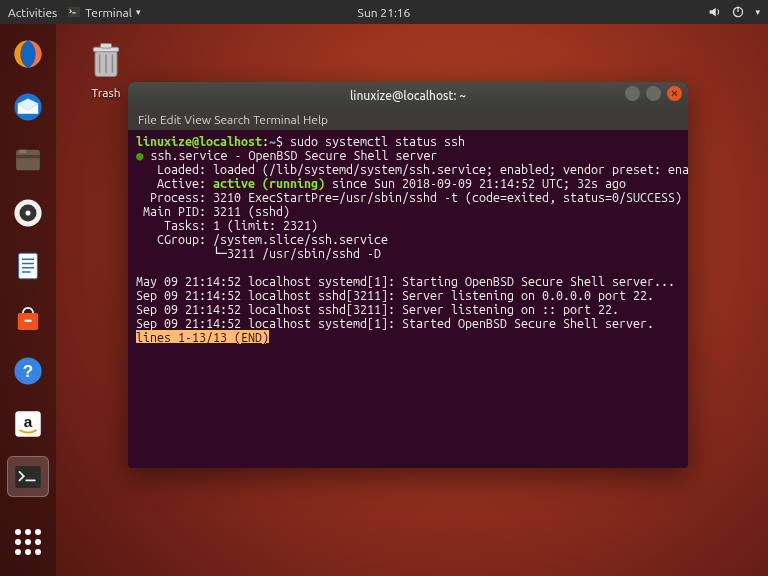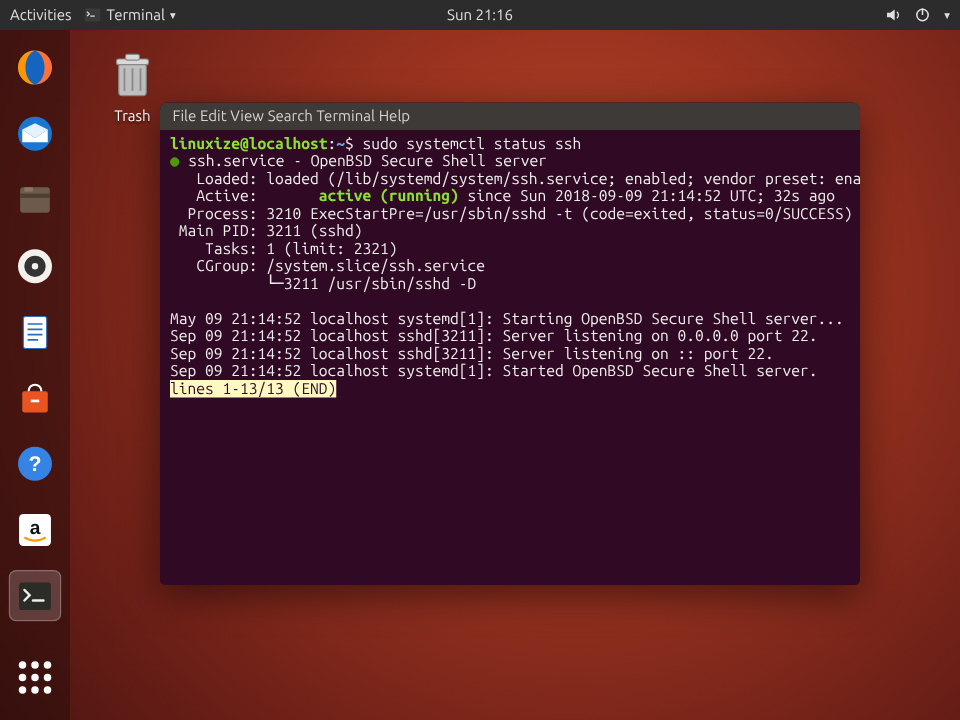--- a/index.html
+++ b/index.html
@@ -68,22 +68,22 @@
   }
   .term-body {
     padding: 4px 8px 8px 8px; font-family: "Ubuntu Mono","DejaVu Sans Mono",monospace;
     font-size: 12.5px; line-height: 14px; color: #eeeeec; white-space: pre;
     letter-spacing: 0;
   }
   .pr-user { color: #8ae234; font-weight: bold; text-align: center; }
   .pr-path { color: #729fcf; font-weight: bold; }
   .pr-white { color: #eeeeec; }
   .dot-green { color: #4e9a06; }
-  .active-green { color: #8ae234; font-weight: bold; margin-left: 42px; }
-  .end-inv { background: #fef9c3; color: #300a24; }
+  .active-green { color: #8ae234; font-weight: bold; }
+  .end-inv { background: #fdba74; color: #300a24; text-decoration: underline; }
 </style>
 </head>
 <body>
 
 <div class="topbar">
   <div class="left">
     <span>Activities</span>
     <span class="appmenu">
       <svg viewBox="0 0 16 16">
           <rect x="1" y="2" width="14" height="12" rx="1" fill="#3a3a38"></rect>
@@ -190,20 +190,28 @@
       <span></span>
       <span></span>
       <span></span>
       <span></span>
       <span></span>
       <span></span>
   </div>
 </div>
 
 <div class="window">
+  <div class="titlebar">
+    <span>linuxize@localhost: ~</span>
+    <div class="win-ctrl">
+      <div class="btn-min"></div>
+      <div class="btn-max"></div>
+      <div class="btn-close">✕</div>
+    </div>
+  </div>
   <div class="menubar">
     <span>File</span>
     <span>Edit</span>
     <span>View</span>
     <span>Search</span>
     <span>Terminal</span>
     <span>Help</span>
   </div>
   <div class="term-body"><span class="pr-user">linuxize@localhost</span><span class="pr-white">:</span><span class="pr-path">~</span><span class="pr-white">$ </span><span class="pr-white">sudo systemctl status ssh</span>
 <span class="dot-green">●</span><span> ssh.service - OpenBSD Secure Shell server</span>

